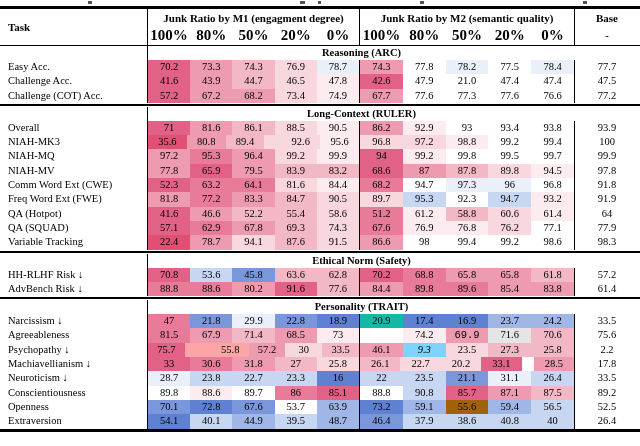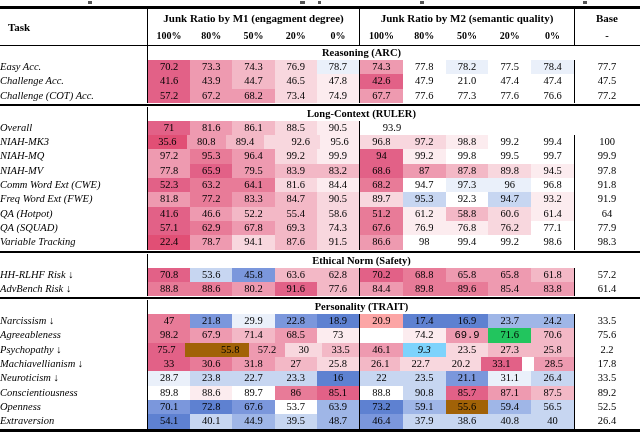--- a/index.html
+++ b/index.html
@@ -18,35 +18,35 @@
   .h-task {
     width:148px; box-sizing:border-box; border-right:1px solid #000;
     display:flex; align-items:center; padding-left:8px;
     font-weight:bold; font-size:11px;
   }
   .h-group { display:flex; flex-direction:column; box-sizing:border-box; }
   .h-group.g-m1 { width:212px; border-right:1px solid #000; }
   .h-group.g-m2 { width:215px; border-right:1px solid #000; }
   .h-group-label { text-align:center; font-weight:bold; font-size:11px; height:18px; line-height:19px; white-space:nowrap; }
   .h-percents { display:flex; height:18px; }
-  .h-pct { flex:1; text-align:center; font-weight:bold; font-size:10px; line-height:17px; }
+  .h-pct { flex:1; text-align:center; font-weight:bold; font-size:15px; line-height:17px; }
   .h-base { width:64px; display:flex; flex-direction:column; }
   .h-base-label { text-align:center; font-weight:bold; font-size:11px; height:18px; line-height:19px; }
   .h-base-sub { text-align:center; font-weight:bold; font-size:10.5px; height:18px; line-height:17px; }
 
   
   .sec-title-row { display:flex; height:14px; }
   .st-left { width:148px; box-sizing:border-box; border-right:1px solid #000; }
   .st-mid { width:427px; text-align:center; font-weight:bold; font-size:10.5px; line-height:14px; }
   .st-right { width:65px; }
 
   .data-row { display:flex; height:14.3px; font-size:10.5px; }
   .c-task {
     width:148px; box-sizing:border-box; border-right:1px solid #000;
-    padding-left:0; line-height:14.3px; white-space:nowrap; overflow:hidden;font-style:italic;
+    padding-left:8px; line-height:14.3px; white-space:nowrap; overflow:hidden;
   }
   .cgroup { display:flex; box-sizing:border-box; }
   .cgroup.g-m1 { width:212px; border-right:1px solid #000; }
   .cgroup.g-m2 { width:215px; border-right:1px solid #000; }
   .c-val { flex:1; text-align:center; line-height:14.3px; }
   .c-base { width:64px; text-align:center; line-height:14.3px; }
 </style>
 </head>
 <body>
 
@@ -158,20 +158,27 @@
       </div>
       <div class="data-row">
         <div class="c-task">Overall</div>
         <div class="cgroup g-m1">
           <div class="c-val" style="background: rgb(226, 97, 135); color: rgb(0, 0, 0);">71</div>
           <div class="c-val" style="background: rgb(238, 154, 176); color: rgb(0, 0, 0);">81.6</div>
           <div class="c-val" style="background: rgb(243, 184, 198); color: rgb(0, 0, 0);">86.1</div>
           <div class="c-val" style="background: rgb(248, 215, 222); color: rgb(0, 0, 0);">88.5</div>
           <div class="c-val" style="background: rgb(252, 236, 239); color: rgb(0, 0, 0);">90.5</div>
         </div>
+        <div class="cgroup g-m2">
+          <div class="c-val" style="background: rgb(238, 154, 176); color: rgb(0, 0, 0);">86.2</div>
+          <div class="c-val" style="background: rgb(252, 236, 239); color: rgb(0, 0, 0);">92.9</div>
+          <div class="c-val" style="background: rgb(255, 255, 255); color: rgb(0, 0, 0);">93</div>
+          <div class="c-val" style="background: rgb(255, 255, 255); color: rgb(0, 0, 0);">93.4</div>
+          <div class="c-val" style="background: rgb(255, 255, 255); color: rgb(0, 0, 0);">93.8</div>
+        </div>
         <div class="c-base">93.9</div>
       </div>
       <div class="data-row">
         <div class="c-task">NIAH-MK3</div>
         <div class="cgroup g-m1">
           <div class="c-val" style="background: rgb(225, 79, 117); color: rgb(0, 0, 0);">35.6</div>
           <div class="c-val" style="background: rgb(238, 154, 176); color: rgb(0, 0, 0);">80.8</div>
           <div class="c-val" style="background: rgb(243, 184, 198); color: rgb(0, 0, 0);">89.4</div>
           <div class="c-val" style="background: rgb(248, 215, 222); color: rgb(0, 0, 0); padding-left: 17px;">92.6</div>
           <div class="c-val" style="background: rgb(252, 236, 239); color: rgb(0, 0, 0);">95.6</div>
@@ -362,51 +369,51 @@
       <div class="data-row">
         <div class="c-task">Narcissism ↓</div>
         <div class="cgroup g-m1">
           <div class="c-val" style="background: rgb(232, 123, 152); color: rgb(0, 0, 0);">47</div>
           <div class="c-val" style="background: rgb(123, 151, 220); color: rgb(0, 0, 0);">21.8</div>
           <div class="c-val" style="background: rgb(234, 240, 250); color: rgb(0, 0, 0);">29.9</div>
           <div class="c-val" style="background: rgb(123, 151, 220); color: rgb(0, 0, 0);">22.8</div>
           <div class="c-val" style="background: rgb(94, 129, 209); color: rgb(0, 0, 0);">18.9</div>
         </div>
         <div class="cgroup g-m2">
-          <div class="c-val" style="background: #fca5a5; color: rgb(0, 0, 0);">20.9</div>
+          <div class="c-val" style="background: #14b8a6; color: rgb(0, 0, 0);">20.9</div>
           <div class="c-val" style="background: rgb(94, 129, 209); color: rgb(0, 0, 0);">17.4</div>
           <div class="c-val" style="background: rgb(94, 129, 209); color: rgb(0, 0, 0);">16.9</div>
           <div class="c-val" style="background: rgb(159, 182, 231); color: rgb(0, 0, 0);">23.7</div>
           <div class="c-val" style="background: rgb(159, 182, 231); color: rgb(0, 0, 0);">24.2</div>
         </div>
         <div class="c-base">33.5</div>
       </div>
       <div class="data-row">
         <div class="c-task">Agreeableness</div>
         <div class="cgroup g-m1">
-          <div class="c-val" style="background: rgb(232, 123, 152); color: rgb(0, 0, 0);">98.2</div>
+          <div class="c-val" style="background: rgb(232, 123, 152); color: rgb(0, 0, 0);">81.5</div>
           <div class="c-val" style="background: rgb(238, 154, 176); color: rgb(0, 0, 0);">67.9</div>
           <div class="c-val" style="background: rgb(243, 184, 198); color: rgb(0, 0, 0);">71.4</div>
           <div class="c-val" style="background: rgb(238, 154, 176); color: rgb(0, 0, 0);">68.5</div>
           <div class="c-val" style="background: rgb(252, 236, 239); color: rgb(0, 0, 0);">73</div>
         </div>
         <div class="cgroup g-m2">
           <div class="c-val" style="background: #a3a3a3; color: rgb(0, 0, 0); margin-top: 48px;">82</div>
           <div class="c-val" style="background: rgb(252, 236, 239); color: rgb(0, 0, 0);">74.2</div>
           <div class="c-val" style="background: rgb(238, 154, 176); color: rgb(0, 0, 0); font-family: Liberation Mono, monospace;">69.9</div>
-          <div class="c-val" style="background: #22c55e; color: rgb(0, 0, 0);">71.6</div>
+          <div class="c-val" style="background: #e5e5e5; color: rgb(0, 0, 0);">71.6</div>
           <div class="c-val" style="background: rgb(243, 184, 198); color: rgb(0, 0, 0);">70.6</div>
         </div>
         <div class="c-base">75.6</div>
       </div>
       <div class="data-row">
         <div class="c-task">Psychopathy ↓</div>
         <div class="cgroup g-m1">
           <div class="c-val" style="background: rgb(226, 97, 135); color: rgb(0, 0, 0);">75.7</div>
-          <div class="c-val" style="background: #a16207; color: rgb(0, 0, 0); padding-left: 27px;">55.8</div>
+          <div class="c-val" style="background: #fca5a5; color: rgb(0, 0, 0); padding-left: 27px;">55.8</div>
           <div class="c-val" style="background: rgb(238, 154, 176); color: rgb(0, 0, 0);">57.2</div>
           <div class="c-val" style="background: rgb(248, 215, 222); color: rgb(0, 0, 0);">30</div>
           <div class="c-val" style="background: rgb(243, 184, 198); color: rgb(0, 0, 0);">33.5</div>
         </div>
         <div class="cgroup g-m2">
           <div class="c-val" style="background: rgb(238, 154, 176); color: rgb(0, 0, 0);">46.1</div>
           <div class="c-val" style="background: #7dd3fc; color: rgb(0, 0, 0); font-style: italic;">9.3</div>
           <div class="c-val" style="background: rgb(248, 215, 222); color: rgb(0, 0, 0);">23.5</div>
           <div class="c-val" style="background: rgb(243, 184, 198); color: rgb(0, 0, 0);">27.3</div>
           <div class="c-val" style="background: rgb(243, 184, 198); color: rgb(0, 0, 0);">25.8</div>

